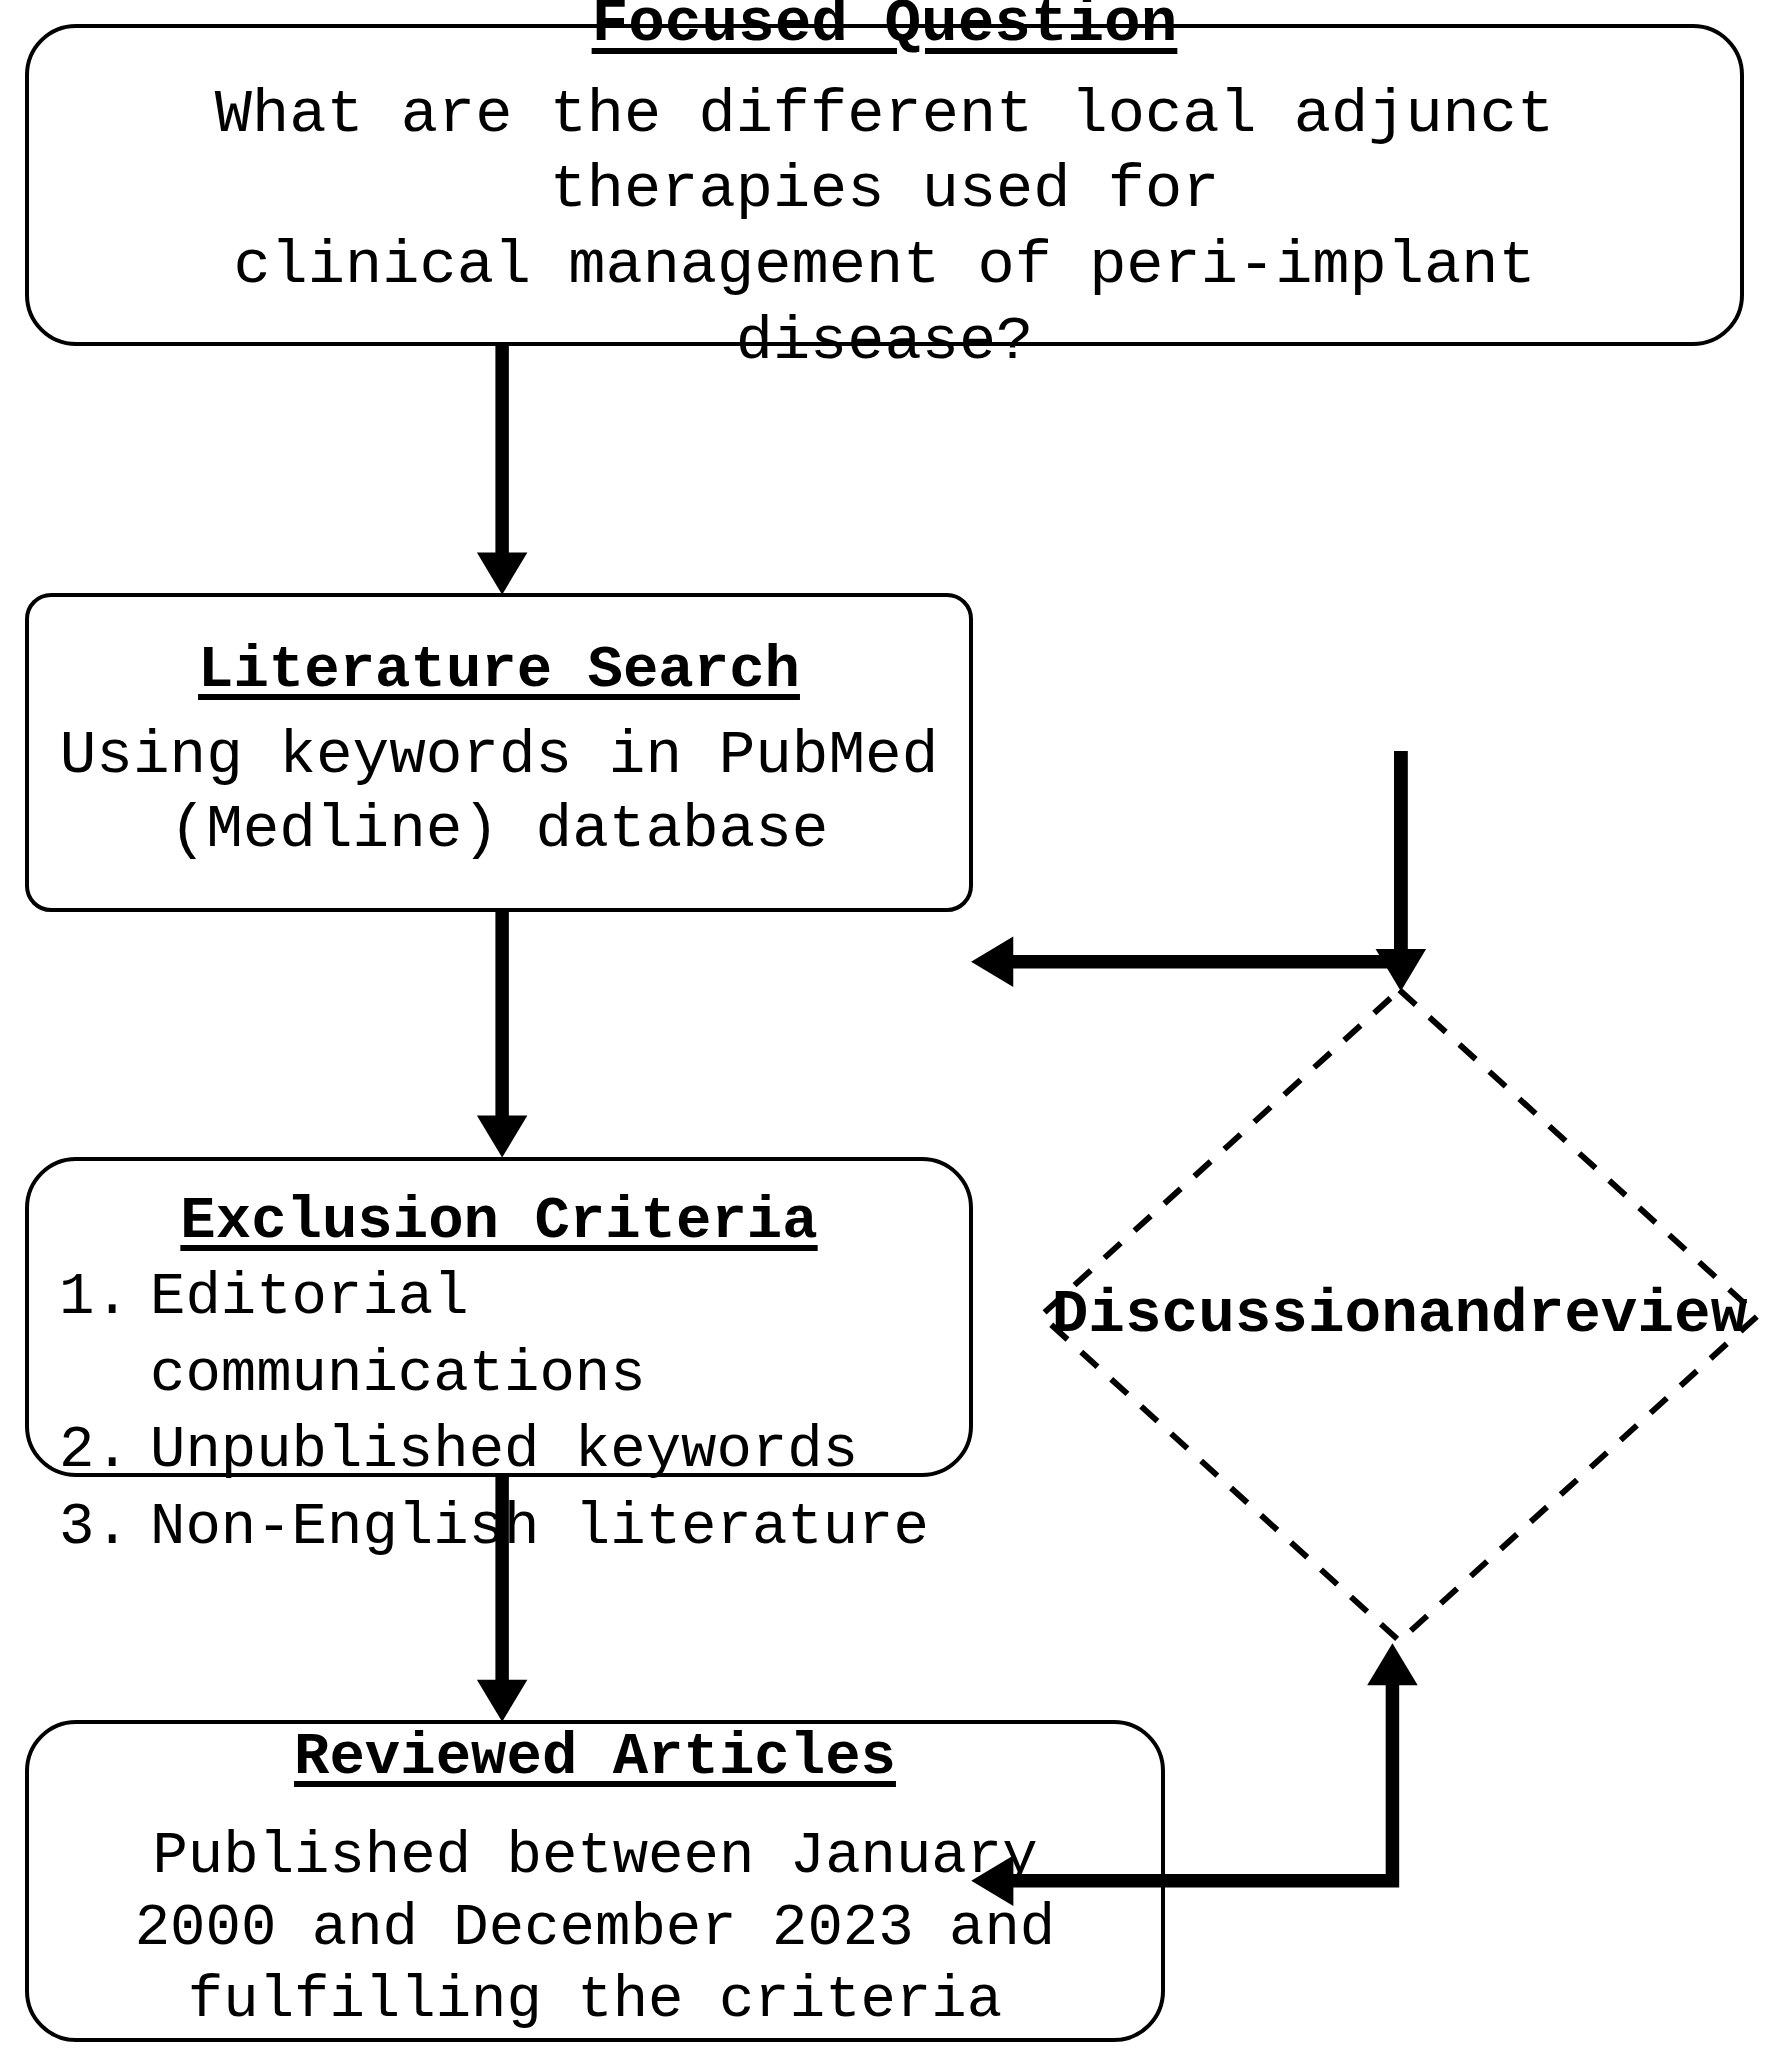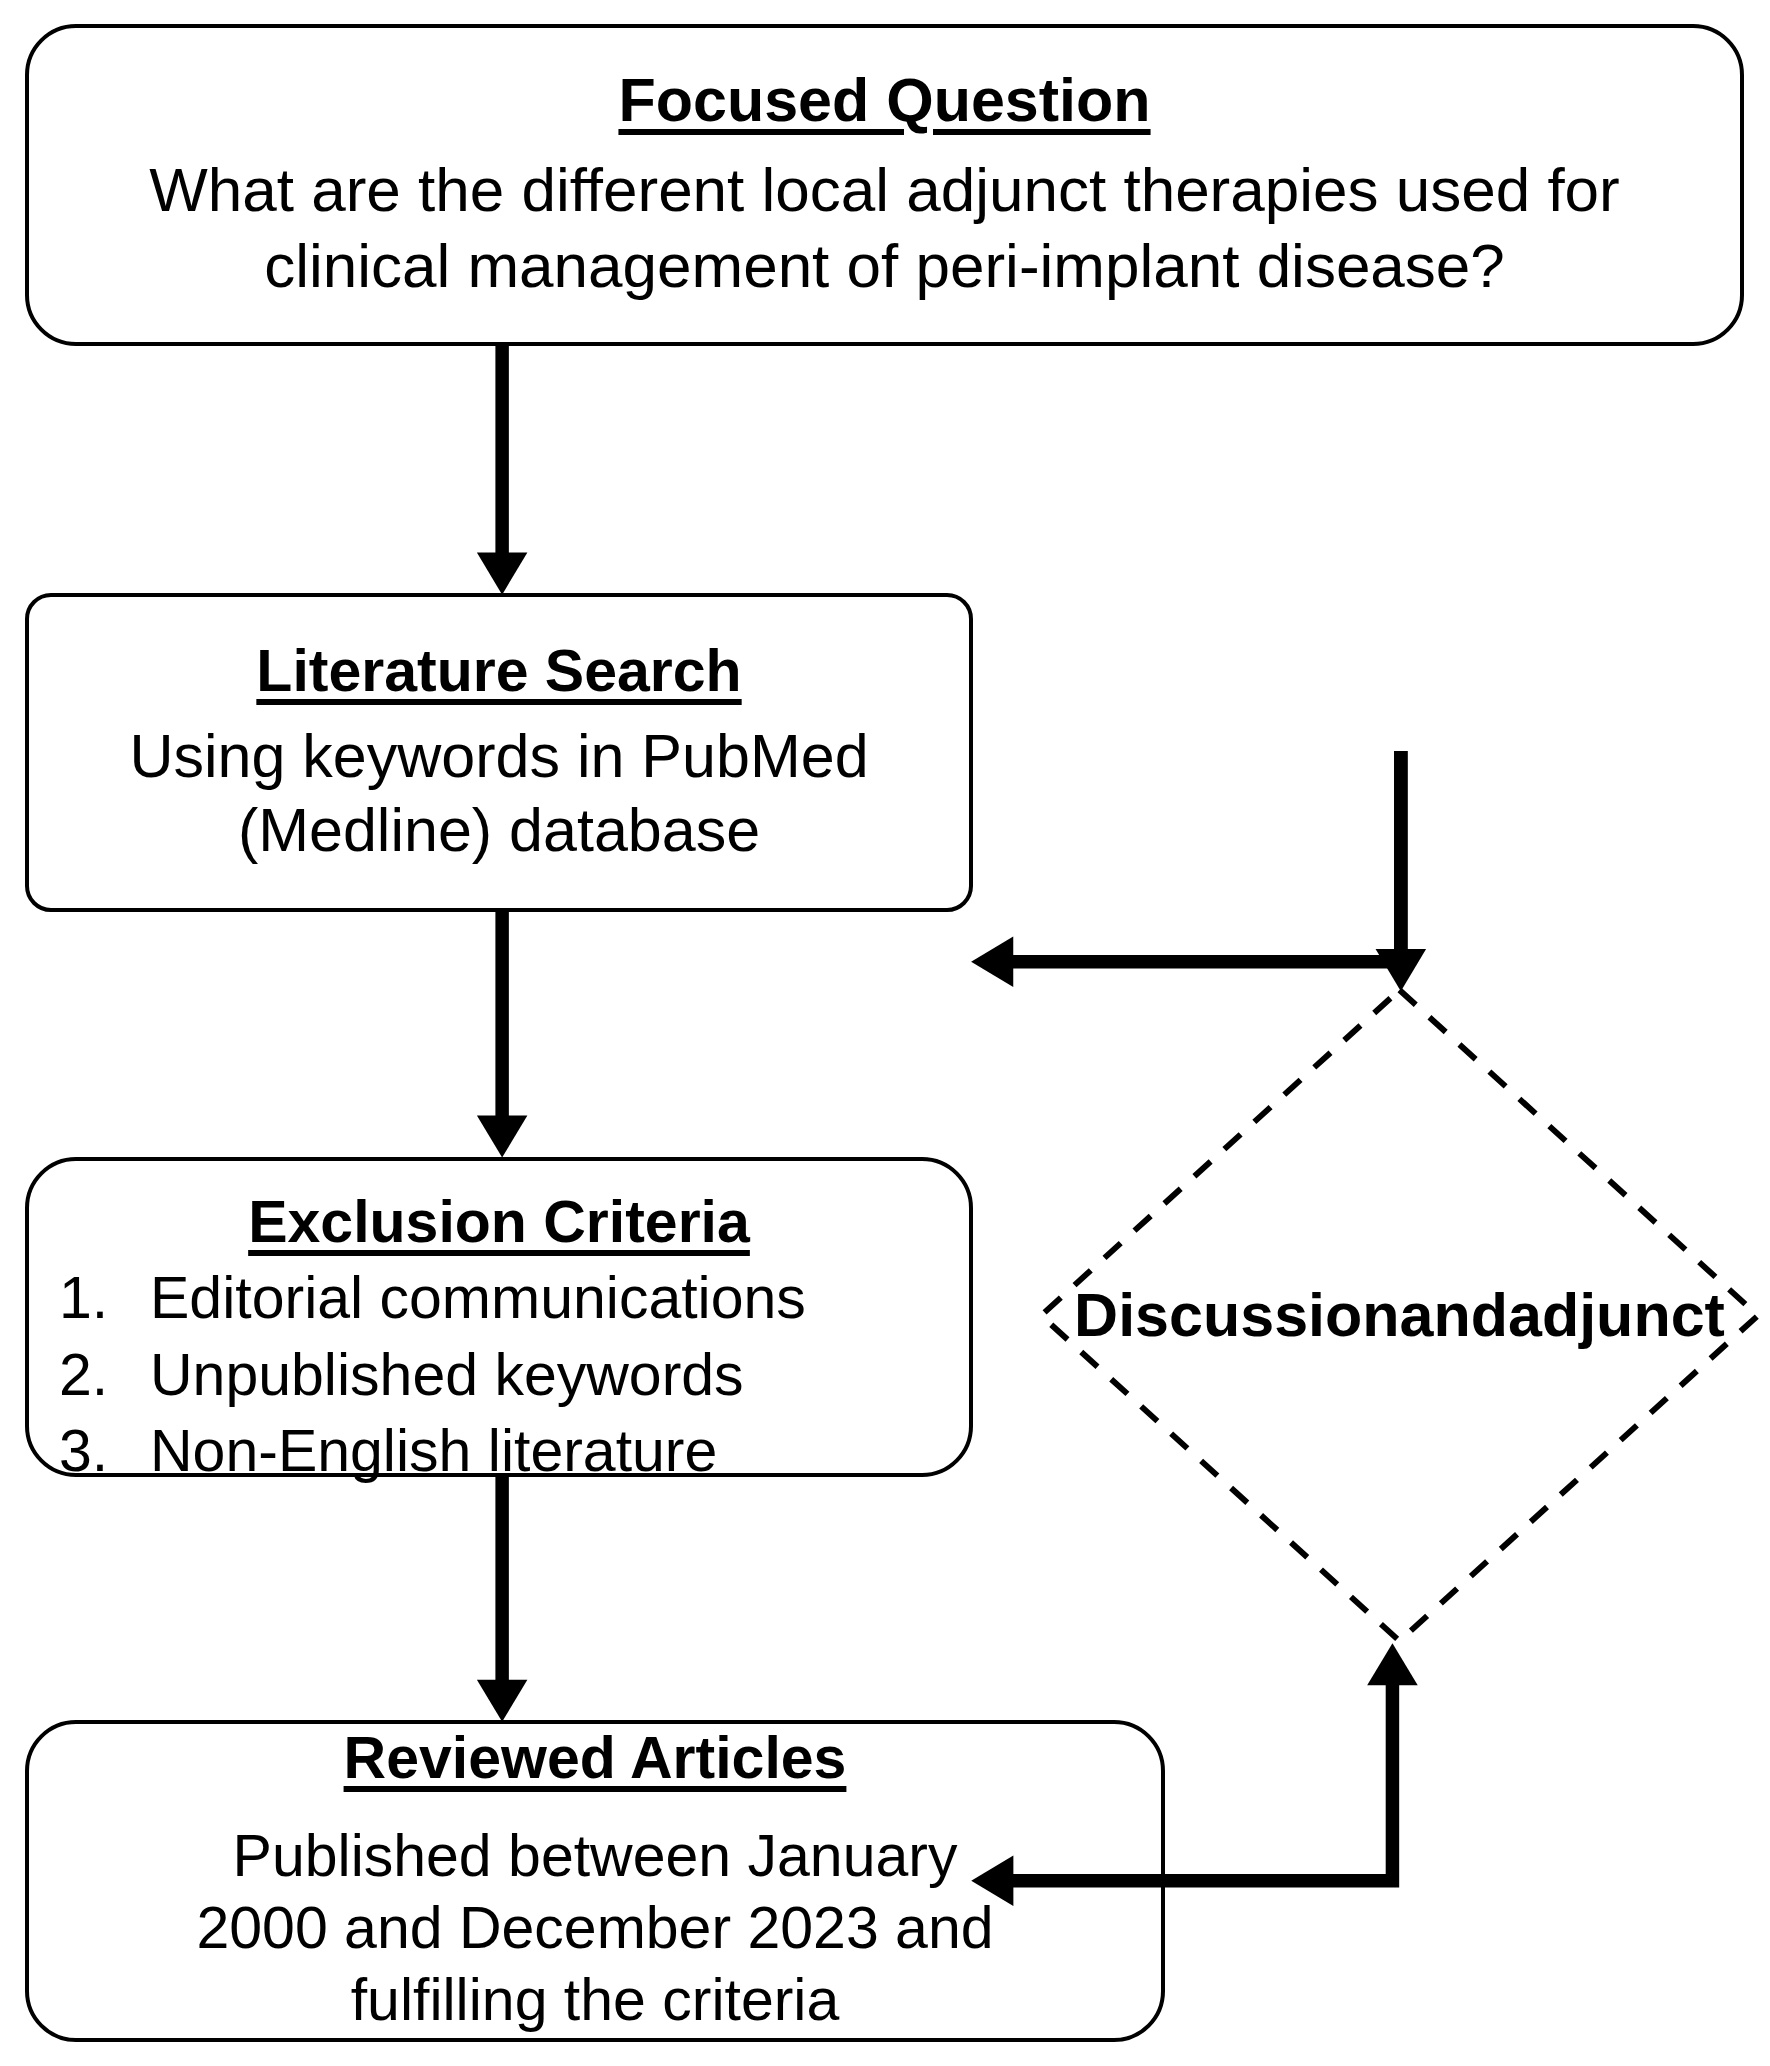--- a/index.html
+++ b/index.html
@@ -10,20 +10,21 @@
   }
   body {
     font-family: "Liberation Sans", sans-serif;
   }
   #canvas {
     position: relative;
     width: 1770px;
     height: 2067px;
     background: #ffffff;
     overflow: hidden;
+    font-family: Liberation Mono, monospace;
   }
   
   .node-box {
     position: absolute;
     box-sizing: border-box;
     border: 4.2px solid #000000;
     border-radius: 51px;
     background: #ffffff;
     display: flex;
     flex-direction: column;
@@ -184,21 +185,21 @@
 fulfilling the criteria</div>
   </div>
 
   <div id="diamond-discussion-review">
     <svg viewBox="0 0 862 784" preserveAspectRatio="none">
       <polygon points="431,6 856,392 431,778 6,392" fill="#ffffff" stroke="#000000" stroke-width="7" stroke-dasharray="26 22" stroke-linejoin="miter"></polygon>
     </svg>
     <div class="diamond-label">
       <span>Discussion</span>
       <span>and</span>
-      <span>adjunct</span>
+      <span>review</span>
     </div>
   </div>
 
   <div class="connector" style="left:455px; top:342px; width:101px; height:257px;">
     <svg width="101" height="257" viewBox="0 0 120 305">
       <line x1="56" y1="0" x2="56" y2="268" stroke="#000000" stroke-width="16"></line>
       <polygon points="56,300 26,250 86,250" fill="#000000"></polygon>
     </svg>
   </div>
 

